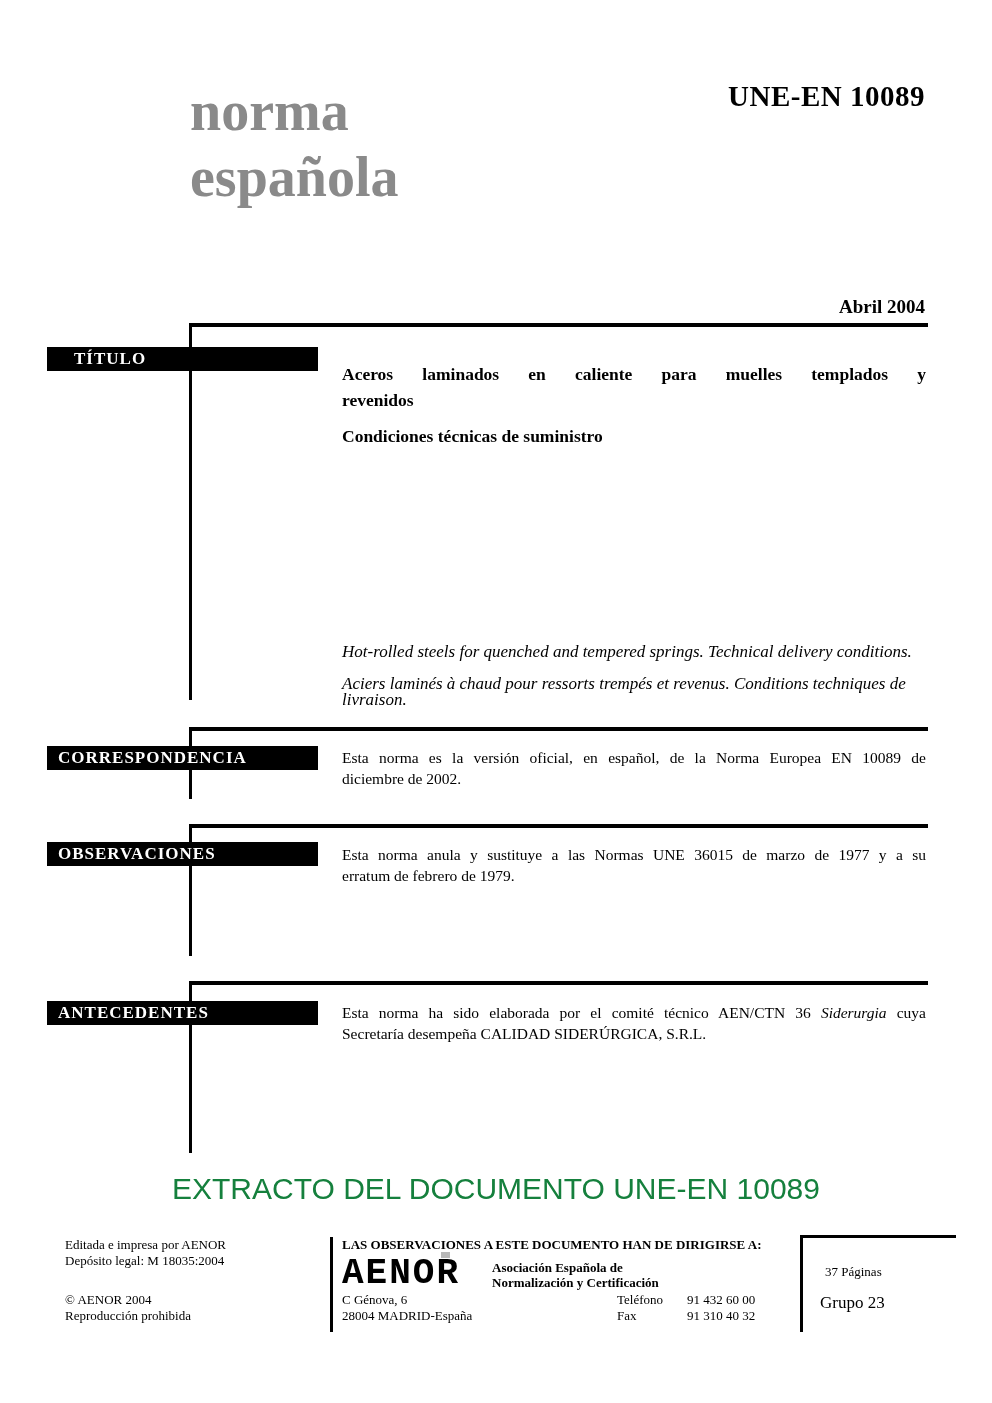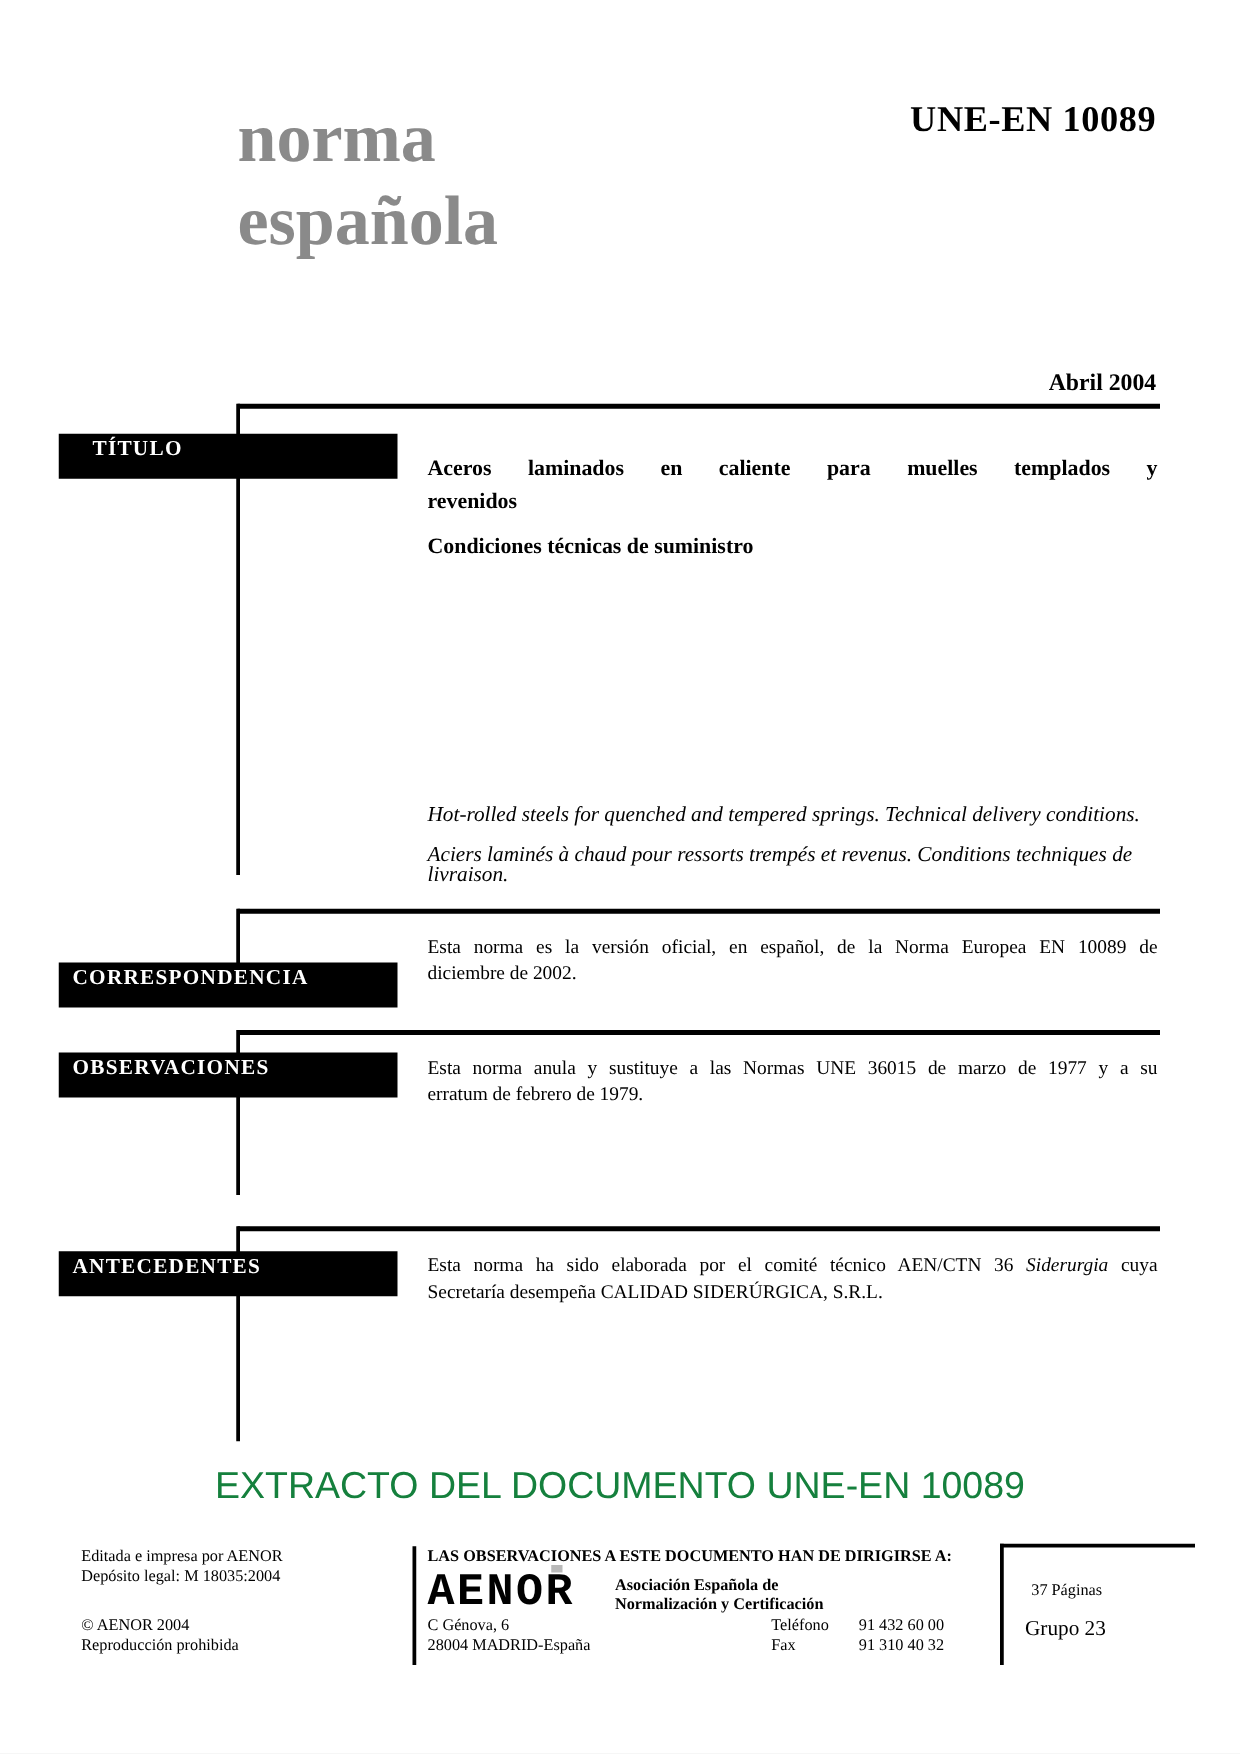--- a/index.html
+++ b/index.html
@@ -30,21 +30,21 @@
     font-size:19px;font-weight:bold;
     text-align:right;
   }
 
   
   .hline{background:#000;height:4px;}
   .vline{background:#000;width:3px;}
 
   
   .bar{
-    left:47px;width:271px;height:36px;
+    left:47px;width:271px;height:24px;
     background:#000;color:#fff;
     font-size:17px;font-weight:bold;letter-spacing:1px;
     line-height:24px;
     box-sizing:border-box;
     padding-left:11px;
     z-index:2;
   }
   .bar.pad-wide{padding-left:27px;}
 
   
@@ -97,21 +97,21 @@
   <div class="abs col title-text" style="top:345px;margin-top:16px;">
     <div class="just">Aceros laminados en caliente para muelles templados y</div>
     <div>revenidos</div>
   </div>
   <div class="abs col title-text" style="top:423px;">Condiciones técnicas de suministro</div>
   <div class="abs col italic-line" style="top:644px;">Hot-rolled steels for quenched and tempered springs. Technical delivery conditions.</div>
   <div class="abs col italic-line" style="top:676px;">Aciers laminés à chaud pour ressorts trempés et revenus. Conditions techniques de livraison.</div>
 
   <div class="abs hline" style="left:190px;top:727px;width:738px;"></div>
   <div class="abs vline" style="left:189px;top:727px;height:72px;"></div>
-  <div class="abs bar" style="top:746px;margin-top:24px;">
+  <div class="abs bar" style="top:746px;">
     <span>CORRESPONDENCIA</span>
   </div>
   <div class="abs col body-text" style="top:747px;">
     <div class="just">Esta norma es la versión oficial, en español, de la Norma Europea EN 10089 de</div>
     <div>diciembre de 2002.</div>
   </div>
 
   <div class="abs hline" style="left:190px;top:824px;width:738px;"></div>
   <div class="abs vline" style="left:189px;top:824px;height:132px;"></div>
   <div class="abs bar" style="top:842px;">

